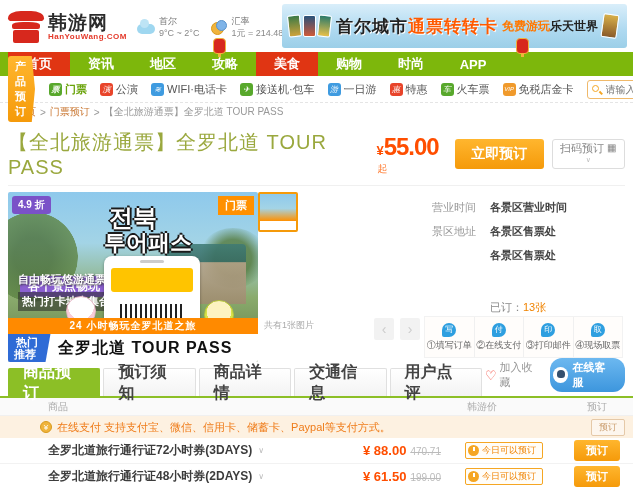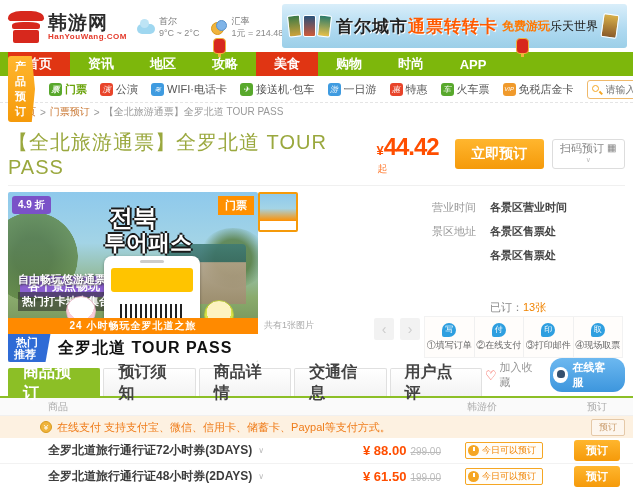--- a/index.html
+++ b/index.html
@@ -29,21 +29,21 @@
   .banner { position:absolute; right:6px; top:4px; width:345px; height:44px; border-radius:3px;
     background:linear-gradient(180deg,#d9eefa 0%,#aed9f0 60%,#9ccfe8 100%);
     display:flex; align-items:center; overflow:hidden; cursor:pointer; }
   .b-cards { display:flex; gap:2px; margin:0 5px 0 6px; }
   .b-card { width:13px; height:22px; background:linear-gradient(180deg,#3c7a46,#cfa23a); border:1px solid #fff; border-radius:2px; transform:rotate(-6deg); }
   .b-card:nth-child(2){ transform:rotate(0deg); background:linear-gradient(180deg,#28527a,#cf5a3a);} 
   .b-card:nth-child(3){ transform:rotate(6deg); background:linear-gradient(180deg,#2a7a6a,#e8c04a);} 
   .b-t1 { font-size:17px; font-weight:bold; color:#222; text-shadow:1px 1px 0 #fff; letter-spacing:1px; }
   .b-t2 { font-size:17px; font-weight:bold; color:#ff5a00; text-shadow:1px 1px 0 #fff; letter-spacing:1px; }
   .b-t3 { font-size:12px; font-weight:bold; color:#ff7800; margin-left:4px; }
-  .b-t4 { font-size:12px; font-weight:normal; color:#222; }
+  .b-t4 { font-size:12px; font-weight:bold; color:#222; }
   .b-card-r { width:16px; height:24px; background:linear-gradient(180deg,#d8b04a,#8a5a2a); border:1px solid #fff; border-radius:2px; transform:rotate(8deg); margin:0 4px 0 4px; }
   .lantern { position:absolute; width:13px; height:16px; background:#d7281d; border:1px solid #f0b43c; border-radius:4px; z-index:5; }
   .lantern:after { content:""; position:absolute; left:4px; bottom:-4px; width:3px; height:4px; background:#f0b43c; }
   .lan1 { left:213px; top:38px; } .lan2 { left:516px; top:38px; }
 
   
   .nav { height:24px; background:#7db70c; display:flex; align-items:stretch; padding-left:8px; }
   .nav-item { width:62px; display:flex; align-items:center; justify-content:center;
     color:#fff; font-size:13px; font-weight:bold; cursor:pointer; }
   .nav-item.hot { background:#e03513; }
@@ -287,21 +287,21 @@
     <span class="crumb-link">首页</span>
     <span>&gt;</span>
     <span class="crumb-link">门票预订</span>
     <span>&gt;</span>
     <span class="crumb-cur">【全北旅游通票】全罗北道 TOUR PASS</span>
   </div>
 
   <div class="title-row">
     <div class="p-title">【全北旅游通票】全罗北道 TOUR PASS</div>
     <div class="price-zone">
-      <span><span class="p-sym">¥</span><span class="p-val">44.42</span><span class="p-suf">起</span></span>
+      <span><span class="p-sym">¥</span><span class="p-val">55.00</span><span class="p-suf">起</span></span>
       <button class="btn-book">立即预订</button>
       <div class="btn-scan">
         <div class="scan-line">
             <span>扫码预订</span>
             <span class="qr">▦</span>
           </div>
         <span class="scan-caret">∨</span>
       </div>
     </div>
   </div>
@@ -414,21 +414,21 @@
     <button class="notice-btn">预订</button>
   </div>
 
   <div class="prow">
     <div class="prow-name">
         <span>全罗北道旅行通行证72小时券(3DAYS)</span>
         <span class="row-caret">∨</span>
       </div>
     <div class="prow-price">
         <span class="now-price">¥ 88.00</span>
-        <span class="old-price">299.00</span>
+        <span class="old-price">470.71</span>
       </div>
     <div class="prow-time"><span class="time-box">
           <span class="clock"></span>
           <span class="time-txt">今日可以预订</span>
         </span></div>
     <div class="prow-act"><button class="row-btn">预订</button></div>
   </div>
   <div class="prow">
     <div class="prow-name">
         <span>全罗北道旅行通行证48小时券(2DAYS)</span>

